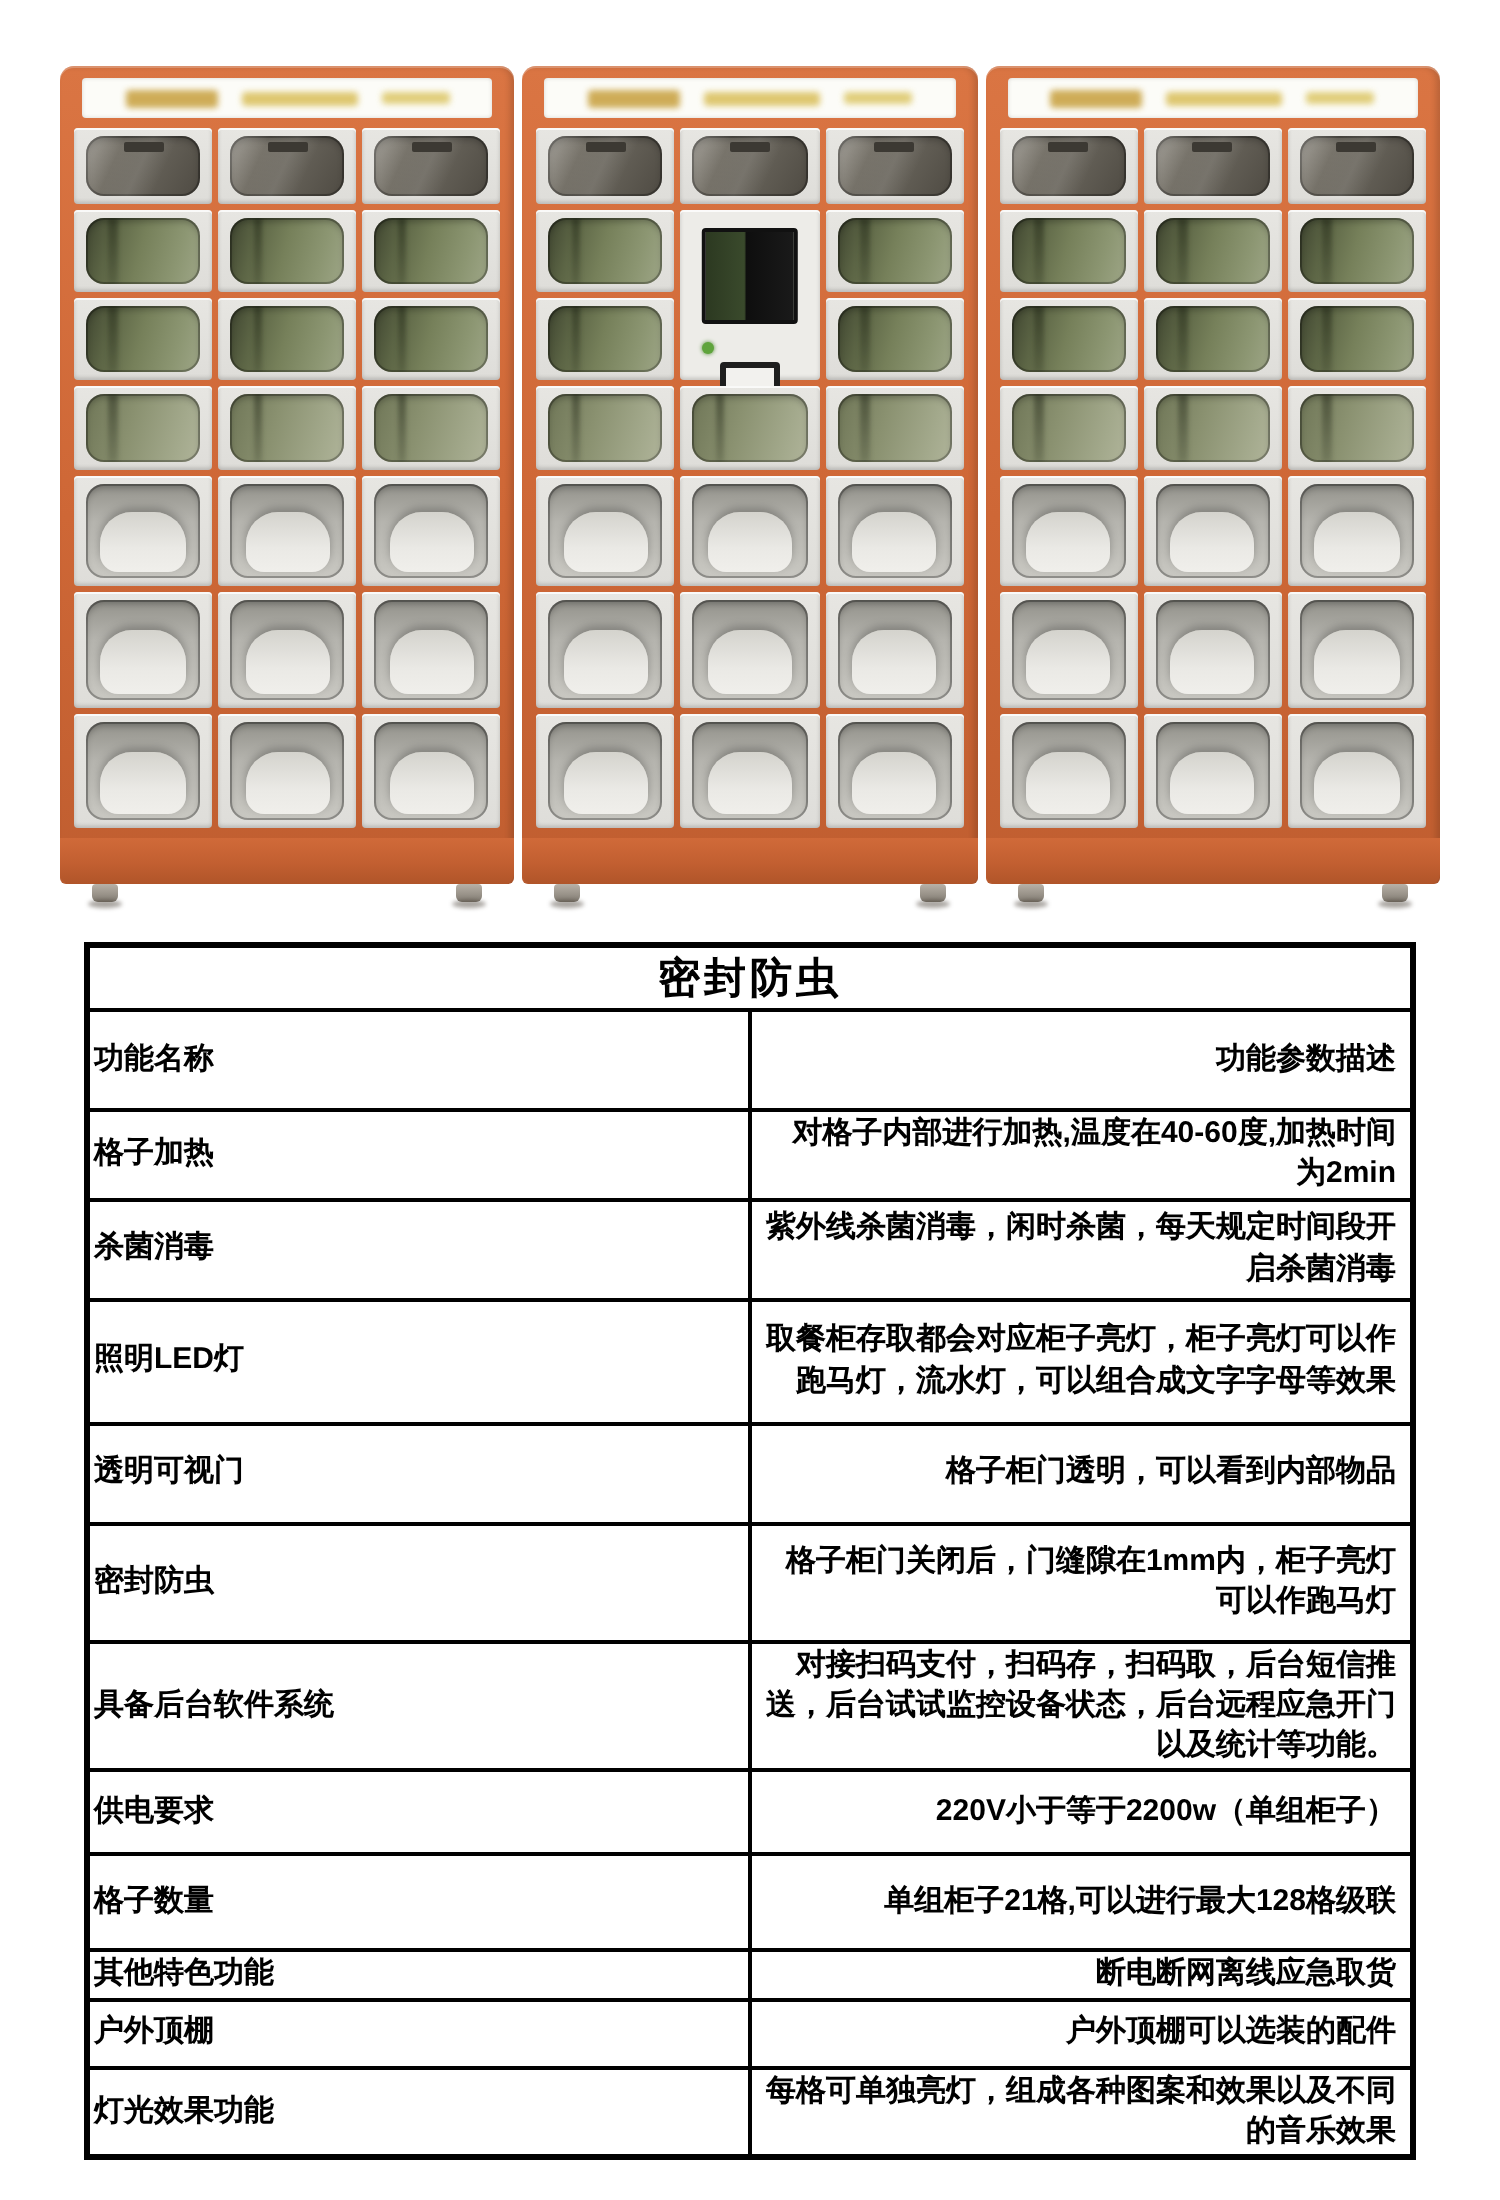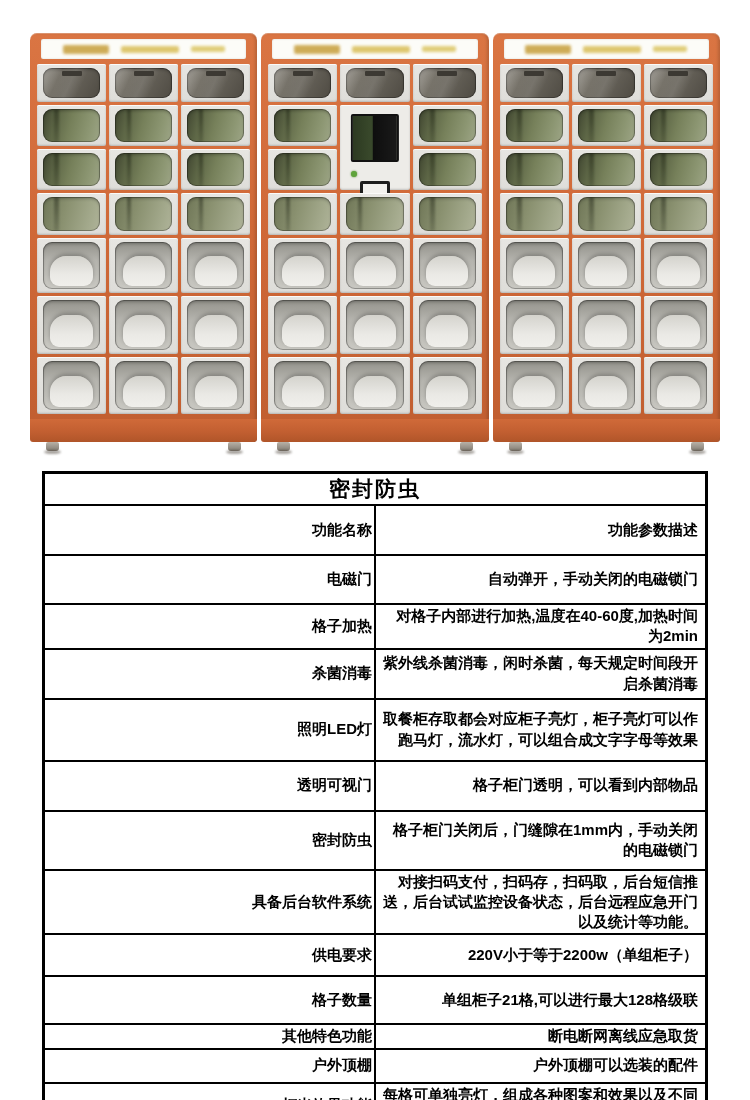--- a/index.html
+++ b/index.html
@@ -89,21 +89,21 @@
     position:absolute;left:42px;top:471px;width:666px;
     border-collapse:collapse;table-layout:fixed;color:#000;
   }
   .spec,.spec th,.spec td{border:2px solid #000;}
   .spec{border-width:3px;}
   .spec th{
     height:28px;font-size:21px;font-weight:bold;text-align:center;
     font-family:"Liberation Serif","DejaVu Serif",serif;letter-spacing:2px;
   }
   .spec td{font-weight:bold;font-size:15px;line-height:1.35;}
-  .spec td.c1{width:98px;text-align:right;padding:1px 2px;}
+  .spec td.c1{width:98px;text-align:left;padding:1px 2px;}
   .spec td.c2{text-align:right;padding:1px 7px;}
   .spec tr.center-desc td.c2{text-align:right;}
 </style>
 </head>
 <body>
 
 <div class="photo" id="photo">
     <div class="cabinet">
       <div class="cab-body">
         <div class="sign">
@@ -346,43 +346,39 @@
   <thead>
     <tr>
       <th colspan="2">密封防虫</th>
     </tr>
   </thead>
   <tbody id="spec-body">
       <tr style="height: 50px;">
     <td class="c1">功能名称</td>
     <td class="c2">功能参数描述</td>
   </tr>
-      <tr style="height: 49px;">
-    <td class="c1">电磁门</td>
-    <td class="c2">自动弹开，手动关闭的电磁锁门</td>
-  </tr>
       <tr style="height: 43px;">
     <td class="c1">格子加热</td>
     <td class="c2">对格子内部进行加热,温度在40-60度,加热时间为2min</td>
   </tr>
       <tr style="height: 50px;">
     <td class="c1">杀菌消毒</td>
     <td class="c2">紫外线杀菌消毒，闲时杀菌，每天规定时间段开启杀菌消毒</td>
   </tr>
       <tr class="center-desc" style="height: 62px;">
     <td class="c1">照明LED灯</td>
     <td class="c2">取餐柜存取都会对应柜子亮灯，柜子亮灯可以作跑马灯，流水灯，可以组合成文字字母等效果</td>
   </tr>
       <tr style="height: 50px;">
     <td class="c1">透明可视门</td>
     <td class="c2">格子柜门透明，可以看到内部物品</td>
   </tr>
       <tr style="height: 59px;">
     <td class="c1">密封防虫</td>
-    <td class="c2">格子柜门关闭后，门缝隙在1mm内，手动关闭的电磁锁门</td>
+    <td class="c2">格子柜门关闭后，门缝隙在1mm内，柜子亮灯可以作跑马灯</td>
   </tr>
       <tr style="height: 52px;">
     <td class="c1">具备后台软件系统</td>
     <td class="c2">对接扫码支付，扫码存，扫码取，后台短信推送，后台试试监控设备状态，后台远程应急开门以及统计等功能。</td>
   </tr>
       <tr style="height: 42px;">
     <td class="c1">供电要求</td>
     <td class="c2">220V小于等于2200w（单组柜子）</td>
   </tr>
       <tr style="height: 48px;">

